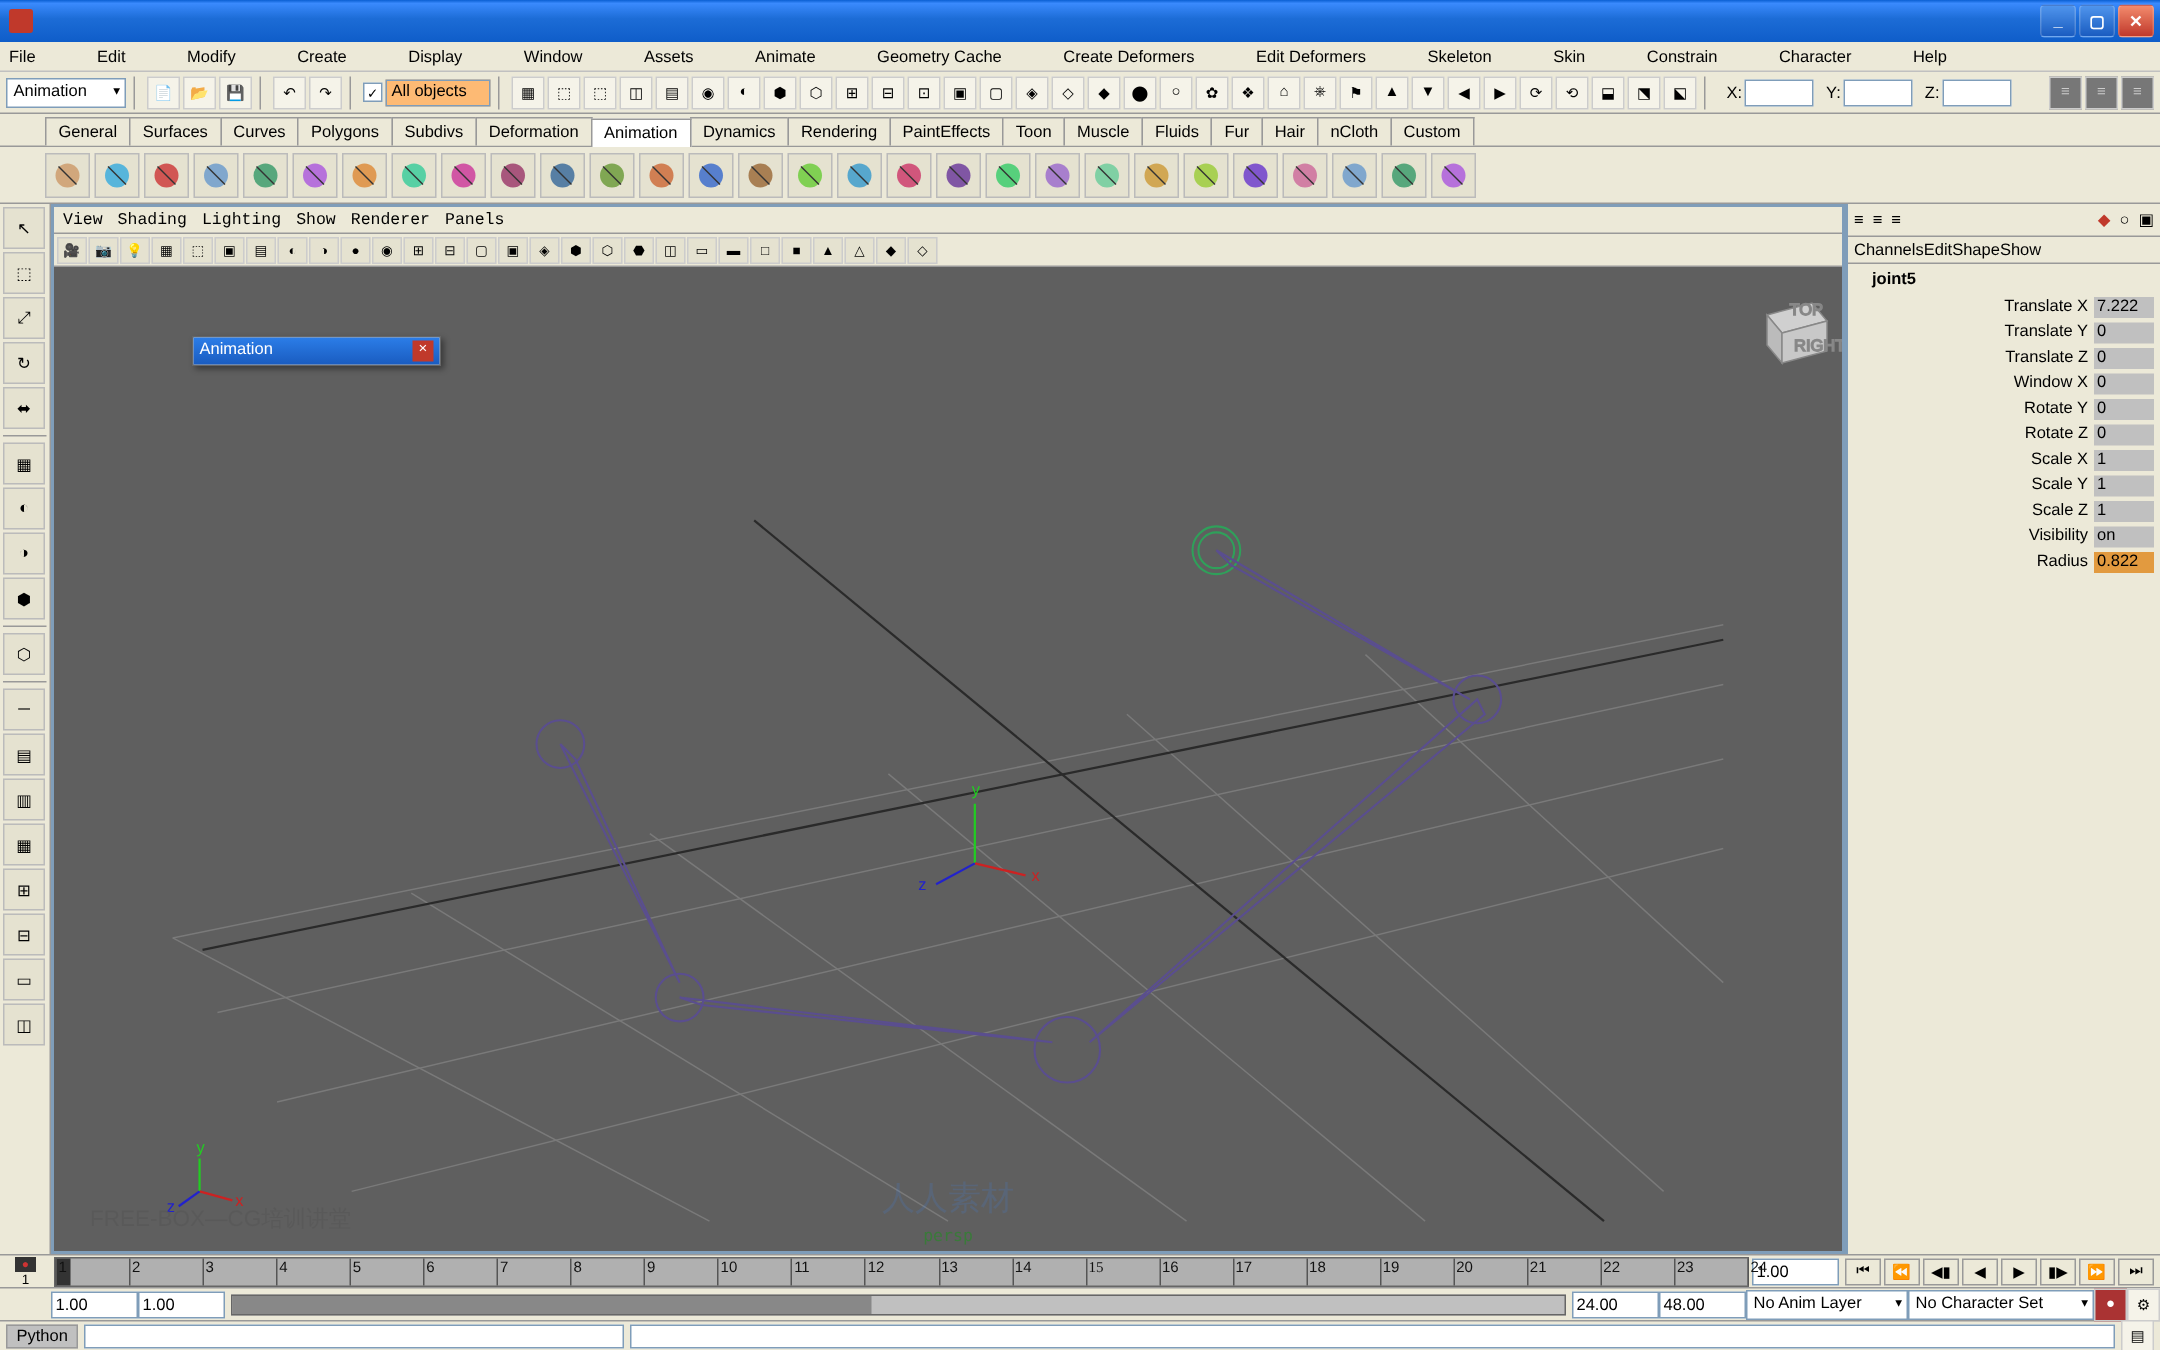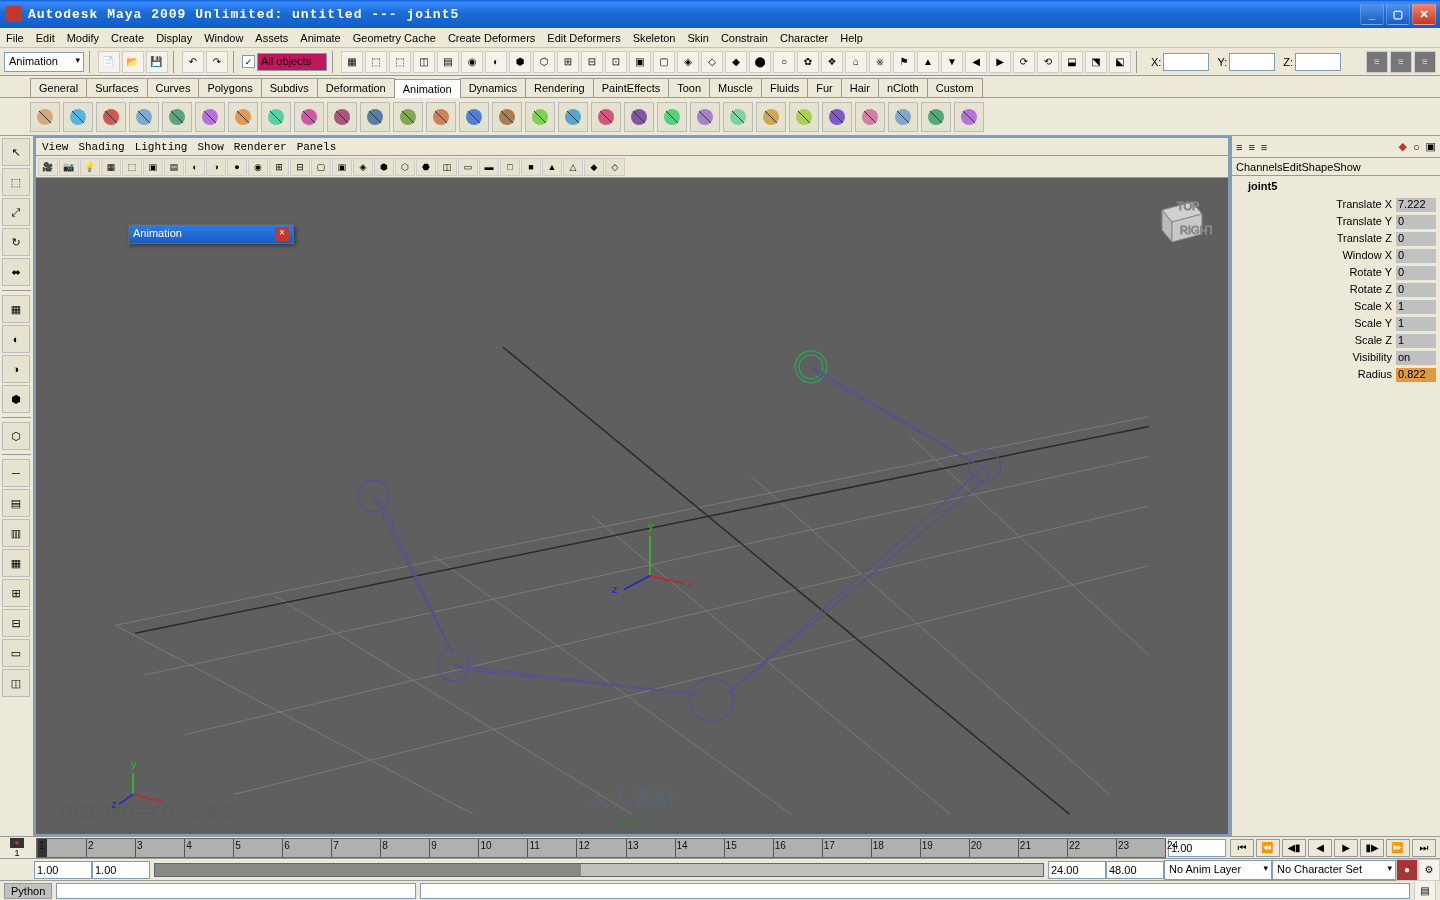--- a/index.html
+++ b/index.html
@@ -8,31 +8,31 @@
 
 .titlebar { height: 28px; background: linear-gradient(180deg, #0a5fd2 0%, #3a8afd 8%, #1c6cd6 45%, #0f5dc9 100%); display: flex; align-items: center; color: #fff; font-weight: bold; padding-left: 6px; }
 .titlebar .icon { width: 16px; height: 16px; background: #c0392b; border-radius: 2px; margin-right: 6px; }
 .titlebar .title { font-family: "Courier New", monospace; font-size: 13px; letter-spacing: 1px; }
 .titlebar .btns { margin-left: auto; display: flex; gap: 2px; padding-right: 4px; }
 .titlebar .btn { width: 24px; height: 22px; border-radius: 3px; display: flex; align-items: center; justify-content: center; color: #fff; font-weight: bold; }
 .titlebar .btn-min, .titlebar .btn-max { background: linear-gradient(#4f94ec, #1a5cc0); border: 1px solid #fff3; }
 .titlebar .btn-close { background: linear-gradient(#f28a6c, #c0392b); border: 1px solid #fff3; }
 
 
-.menubar { height: 20px; background: #ece9d8; display: flex; align-items: center; padding: 0 6px; border-bottom: 1px solid #c0c0c0; }
+.menubar { height: 20px; background: #ece9d8; display: flex; align-items: center; padding: 0 6px; border-bottom: 1px solid #c0c0c0; gap: 29px; }
 .menubar span { margin-right: 12px; color: #000; cursor: default; }
 
 
 .toolbar1 { height: 28px; background: #ece9d8; display: flex; align-items: center; padding: 0 4px; border-bottom: 1px solid #999; gap: 2px; }
 .dropdown { border: 1px solid #7f9db9; background: #fff; height: 20px; padding: 2px 18px 2px 4px; position: relative; }
 .dropdown::after { content: "▾"; position: absolute; right: 3px; top: 2px; color: #000; font-size: 9px; }
 .tb-icon { width: 22px; height: 22px; border: 1px solid #ccc; background: #f5f3e9; display: inline-flex; align-items: center; justify-content: center; font-size: 10px; }
 .sep { width: 4px; height: 22px; border-left: 1px solid #999; margin: 0 3px; }
 .checkbox { width: 13px; height: 13px; border: 1px solid #7f9db9; background: #fff; display: inline-flex; align-items: center; justify-content: center; font-size: 9px; }
-.textfield { border: 1px solid #7f9db9; background: #be185d; height: 18px; padding: 1px 3px; }
+.textfield { border: 1px solid #7f9db9; background: #fdba74; height: 18px; padding: 1px 3px; }
 .coord { display: flex; align-items: center; gap: 2px; margin-left: 6px; }
 .coord input { width: 46px; height: 18px; border: 1px solid #7f9db9; background: #fff; }
 
 
 .shelf-tabs { height: 22px; background: #ece9d8; display: flex; align-items: flex-end; padding-left: 30px; border-bottom: 1px solid #999; }
 .shelf-tabs .tab { padding: 3px 8px; background: #ece9d8; border: 1px solid #999; border-bottom: none; margin-right: -1px; cursor: default; }
 .shelf-tabs .tab.active { background: #fff; position: relative; top: 1px; }
 
 
 .shelf { height: 38px; background: #ece9d8; display: flex; align-items: center; padding-left: 30px; gap: 3px; border-bottom: 1px solid #999; }
@@ -81,33 +81,32 @@
 
 
 .context-menu { position: absolute; left: 128px; top: 224px; width: 166px; background: #fff; border: 1px solid #666; box-shadow: 2px 2px 4px rgba(0,0,0,.4); z-index: 100; }
 .context-menu .hdr { background: linear-gradient(#2b7de8,#1a5cc0); color: #fff; font-family: "Courier New", monospace; padding: 2px 4px; display:flex; justify-content:space-between; }
 .context-menu .hdr .x { background:#c0392b; color:#fff; width:14px; height:14px; text-align:center; line-height:12px; font-size:10px;}
 .context-menu .item { padding: 3px 12px; font-family: "Courier New", monospace; font-size: 11px; }
 .context-menu .item.sel { background: #2b7de8; color: #fff; }
 .context-menu hr { border: none; border-top: 1px solid #bbb; margin: 2px 4px; }
 
 
-.viewcube { position: absolute; right: 16px; top: 12px; width: 60px; height: 60px; }
+.viewcube { position: absolute; right: 0; top: 12px; width: 60px; height: 60px; }
 .persp-label { position:absolute; bottom: 4px; left: 50%; transform: translateX(-50%); color: #3a7a3a; font-family: monospace; font-size: 11px; }
 
 .watermark { position:absolute; bottom: 20px; left: 50%; transform:translateX(-50%); opacity:.15; font-size:22px; color:#3a8afd;}
 
 svg.bone { position:absolute; top:0; left:0; width:100%; height:100%; }
 </style>
 </head>
 <body>
 
 <div class="titlebar">
   <div class="icon"></div>
-  <div class="title">Autodesk Maya 2009 Unlimited: untitled  ---  joint5</div>
   <div class="btns">
     <div class="btn btn-min">_</div>
     <div class="btn btn-max">▢</div>
     <div class="btn btn-close">✕</div>
   </div>
 </div>
 
 <div class="menubar" id="menubar">
     <span>File</span>
     <span>Edit</span>
@@ -621,21 +620,21 @@
       <div class="tick-label" style="left: calc(39.1304% + 2px);">10</div>
       <div class="tick" style="left: 43.4783%;"></div>
       <div class="tick-label" style="left: calc(43.4783% + 2px);">11</div>
       <div class="tick" style="left: 47.8261%;"></div>
       <div class="tick-label" style="left: calc(47.8261% + 2px);">12</div>
       <div class="tick" style="left: 52.1739%;"></div>
       <div class="tick-label" style="left: calc(52.1739% + 2px);">13</div>
       <div class="tick" style="left: 56.5217%;"></div>
       <div class="tick-label" style="left: calc(56.5217% + 2px);">14</div>
       <div class="tick" style="left: 60.8696%;"></div>
-      <div class="tick-label" style="left: calc(60.8696% + 2px);">15</div>
+      <div class="tick-label" style="left: calc(60.8696% + 2px); font-family: Liberation Serif, serif;">15</div>
       <div class="tick" style="left: 65.2174%;"></div>
       <div class="tick-label" style="left: calc(65.2174% + 2px);">16</div>
       <div class="tick" style="left: 69.5652%;"></div>
       <div class="tick-label" style="left: calc(69.5652% + 2px);">17</div>
       <div class="tick" style="left: 73.913%;"></div>
       <div class="tick-label" style="left: calc(73.913% + 2px);">18</div>
       <div class="tick" style="left: 78.2609%;"></div>
       <div class="tick-label" style="left: calc(78.2609% + 2px);">19</div>
       <div class="tick" style="left: 82.6087%;"></div>
       <div class="tick-label" style="left: calc(82.6087% + 2px);">20</div>

